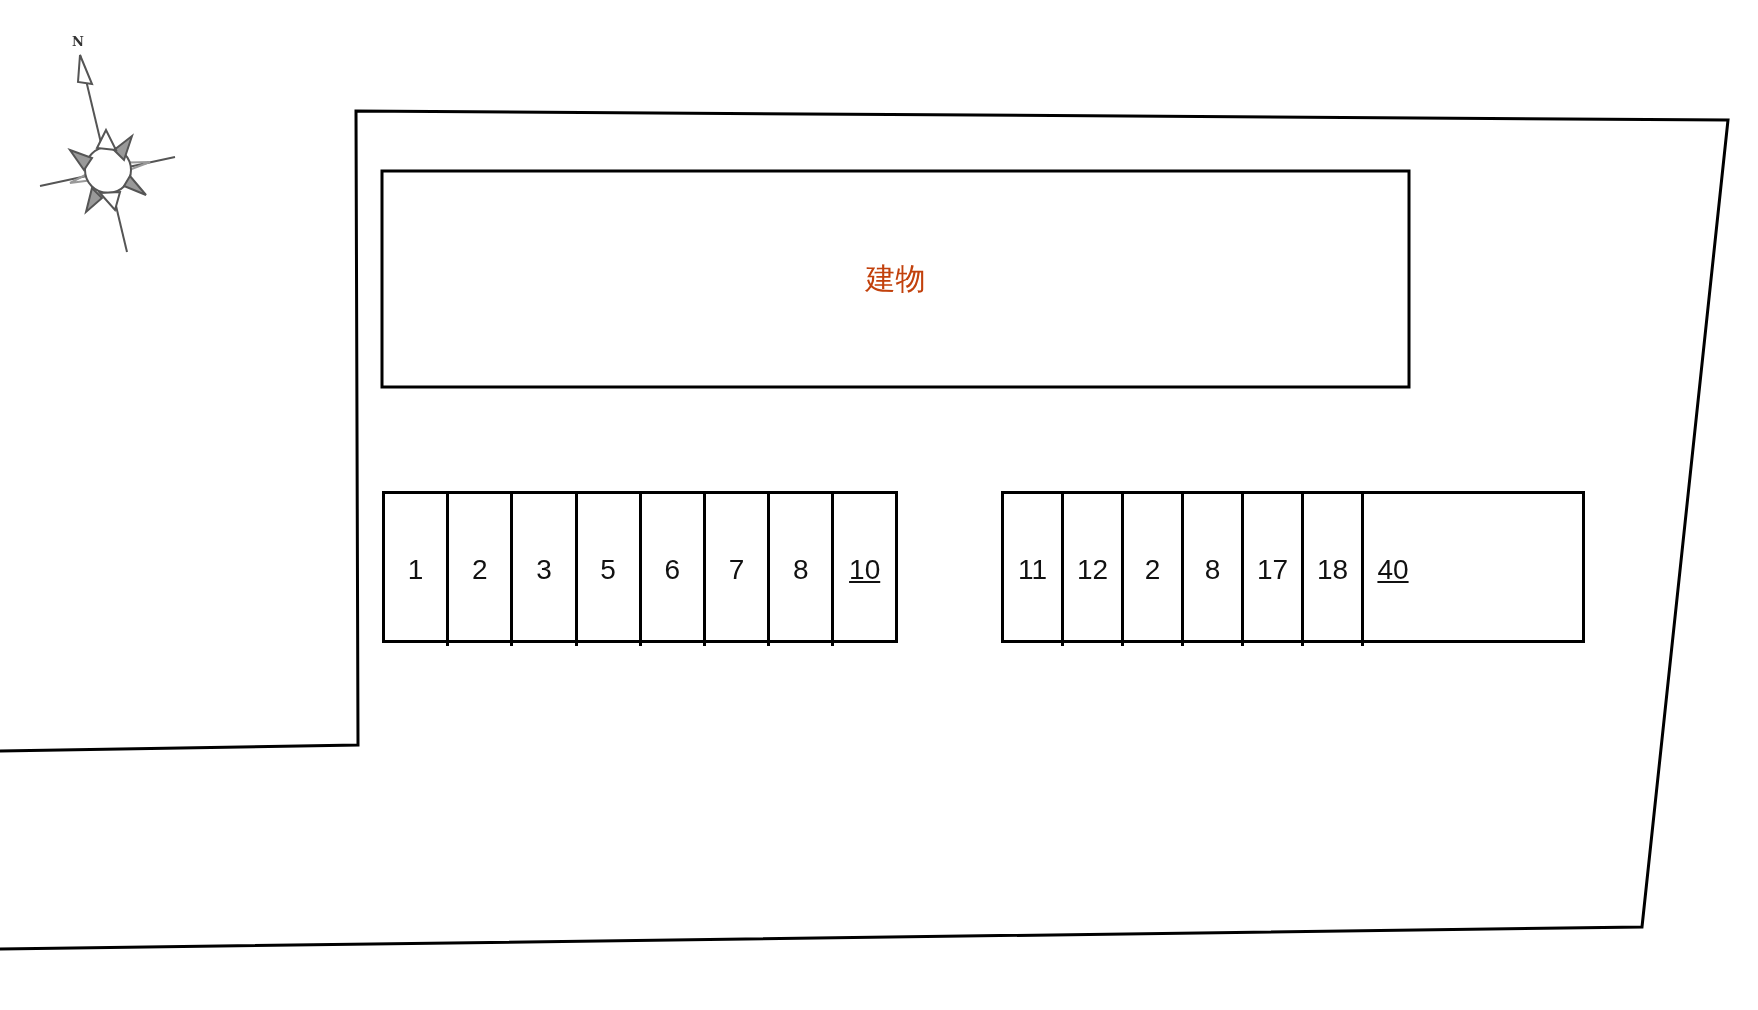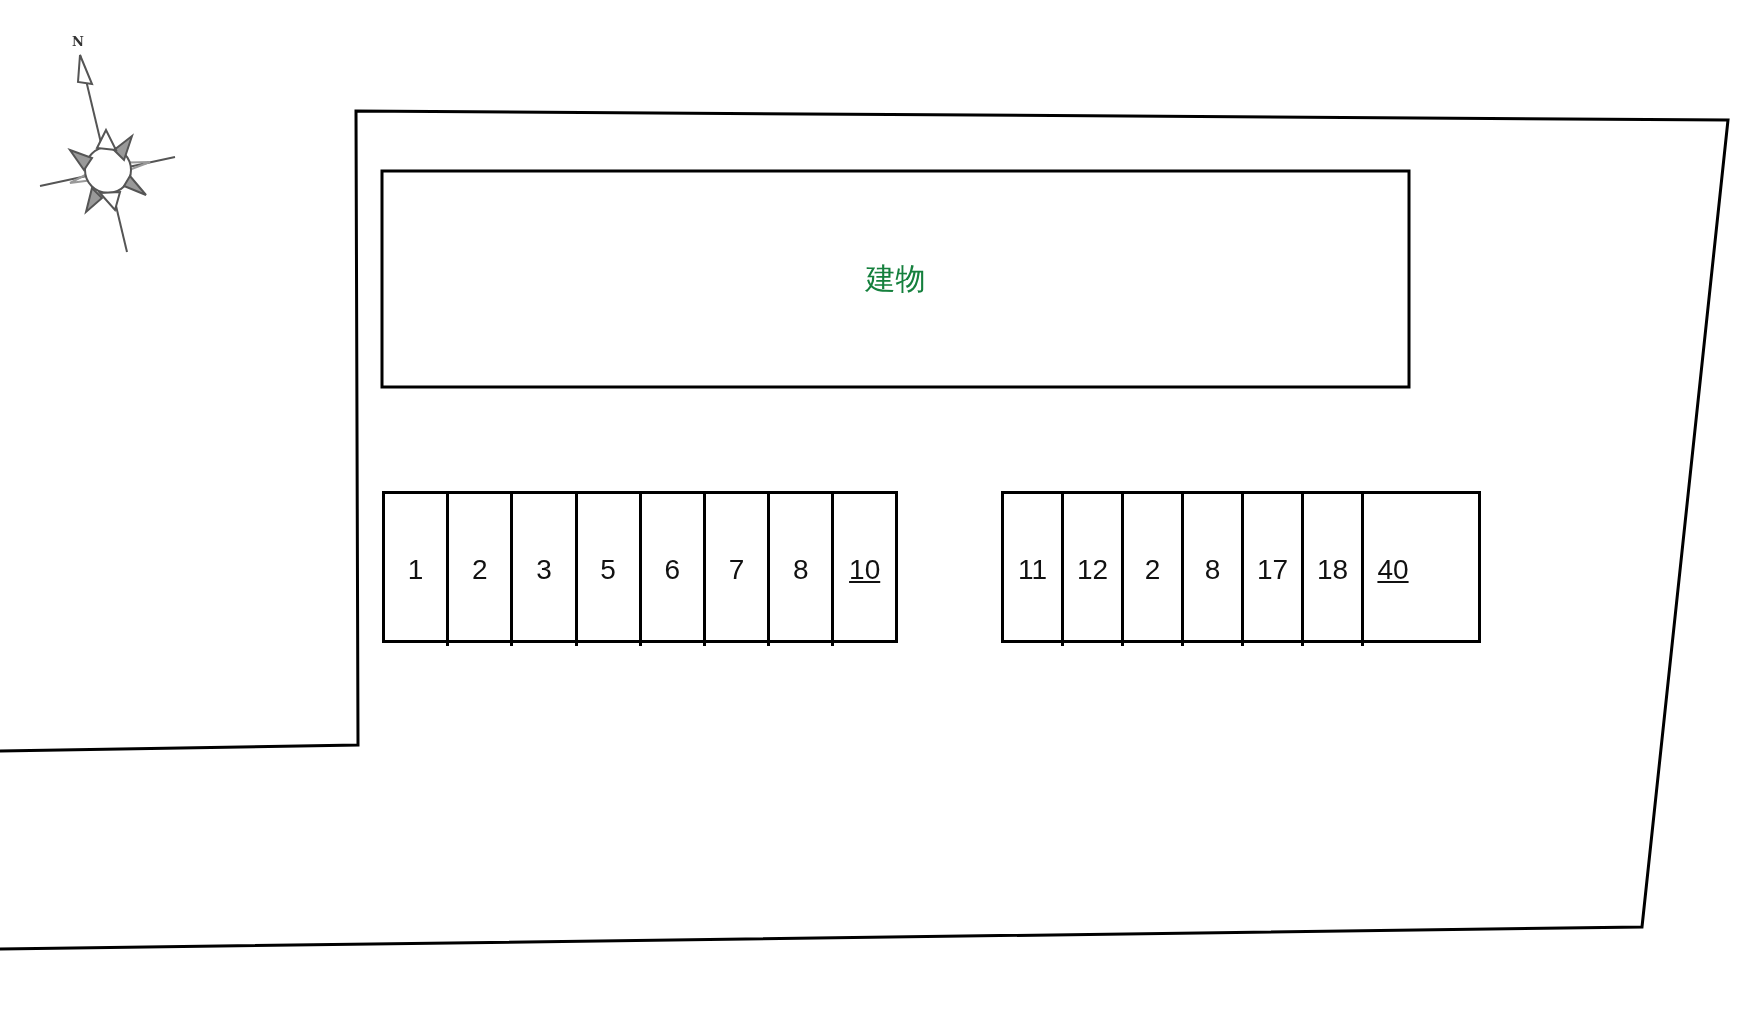--- a/index.html
+++ b/index.html
@@ -1,21 +1,21 @@
 <!DOCTYPE html>
 <html><head>
 <meta charset="utf-8">
 <style>
   html, body { margin:0; padding:0; background:#ffffff; }
   body { width:1758px; height:1010px; position:relative; overflow:hidden;
          font-family:"Liberation Sans", "DejaVu Sans", sans-serif; }
   svg.plan { position:absolute; left:0; top:0; }
   .building-label { position:absolute; left:382px; top:171px; width:1027px; height:216px;
          display:flex; align-items:center; justify-content:center;
-         font-family:"DejaVu Sans", sans-serif; font-size:30px; color:#15803d; }
+         font-family:"DejaVu Sans", sans-serif; font-size:30px; color:#c2410c; }
   .spot-row { position:absolute; top:491px; height:152px; display:flex; }
   .spot { box-sizing:border-box; height:152px; display:flex; align-items:center; justify-content:center;
           font-size:28px; color:#111; border-right:3px solid #000; }
   .spot-row { border:3px solid #000; box-sizing:border-box; }
   .spot:last-child { border-right:none;text-decoration:underline; }
   .compass-n { position:absolute; left:72px; top:34px; font-size:13px; font-weight:bold; color:#333;
                font-family:"DejaVu Serif", serif; }
 </style>
 </head>
 <body>
@@ -49,21 +49,21 @@
   <div class="spot" style="width:64.5px">1</div>
   <div class="spot" style="width:64.5px">2</div>
   <div class="spot" style="width:64.5px">3</div>
   <div class="spot" style="width:64.5px">5</div>
   <div class="spot" style="width:64.5px">6</div>
   <div class="spot" style="width:64.5px">7</div>
   <div class="spot" style="width:64.5px">8</div>
   <div class="spot" style="width:61px">10</div>
 </div>
 
-<div class="spot-row" style="left:1001px; width:480px;">
+<div class="spot-row" style="left:1001px; width:584px;">
   <div class="spot" style="width:60px">11</div>
   <div class="spot" style="width:60px">12</div>
   <div class="spot" style="width:60px">2</div>
   <div class="spot" style="width:60px">8</div>
   <div class="spot" style="width:60px">17</div>
   <div class="spot" style="width:60px">18</div>
   <div class="spot" style="width:58px">40</div>
 </div>
 
 </body></html>

